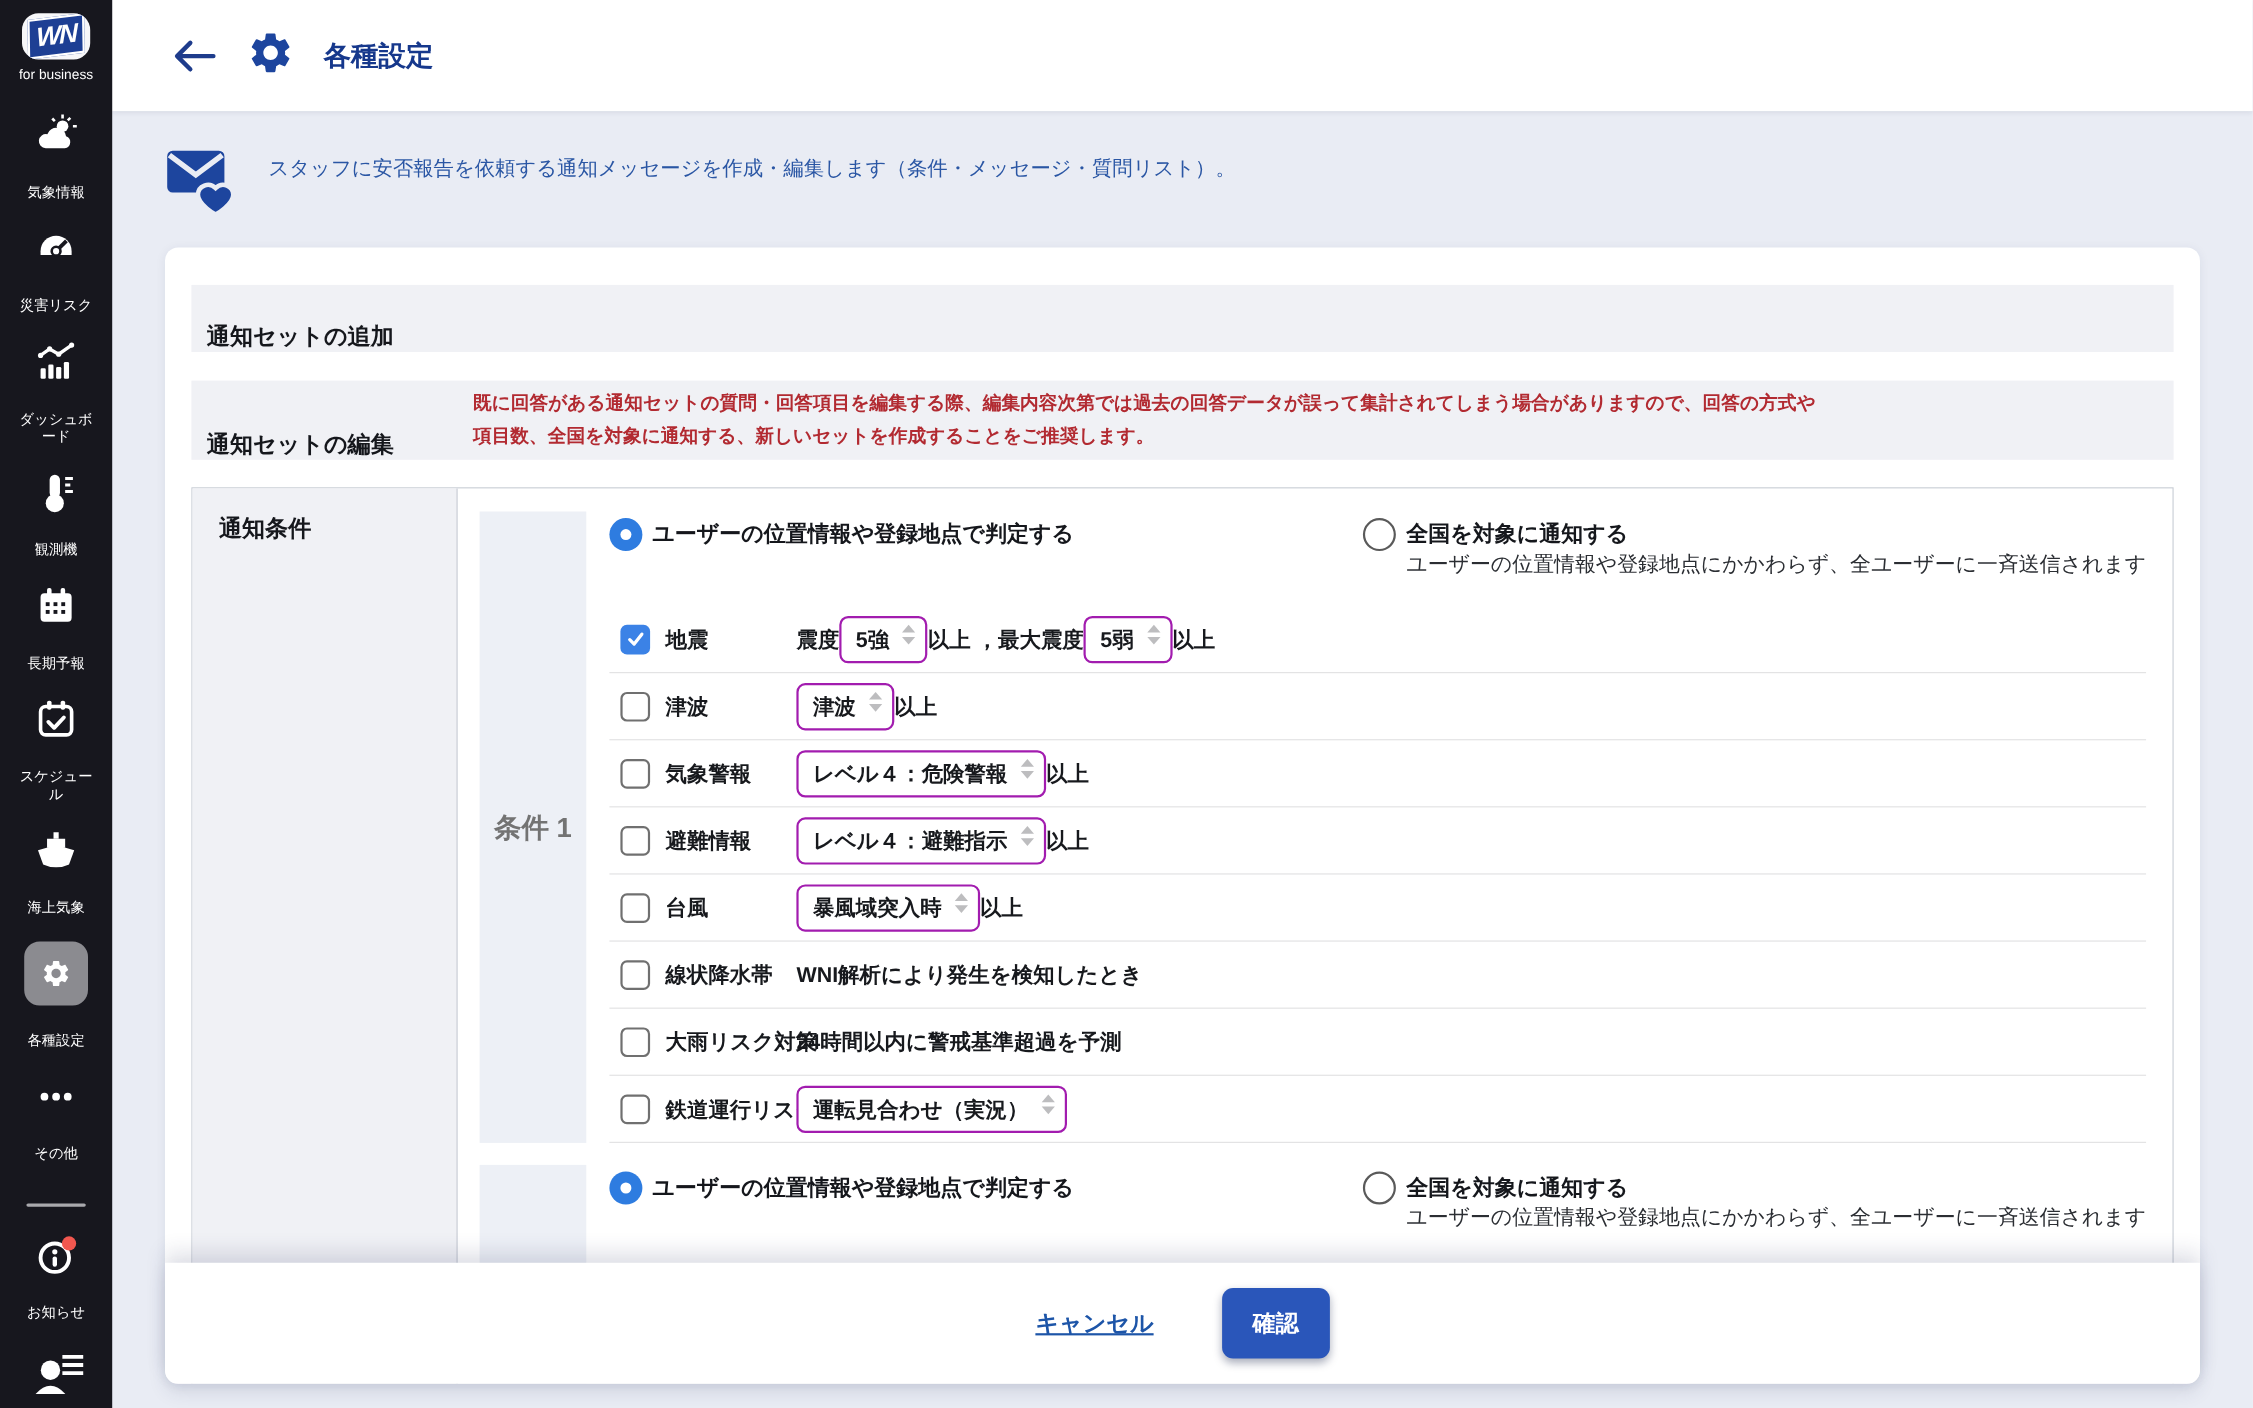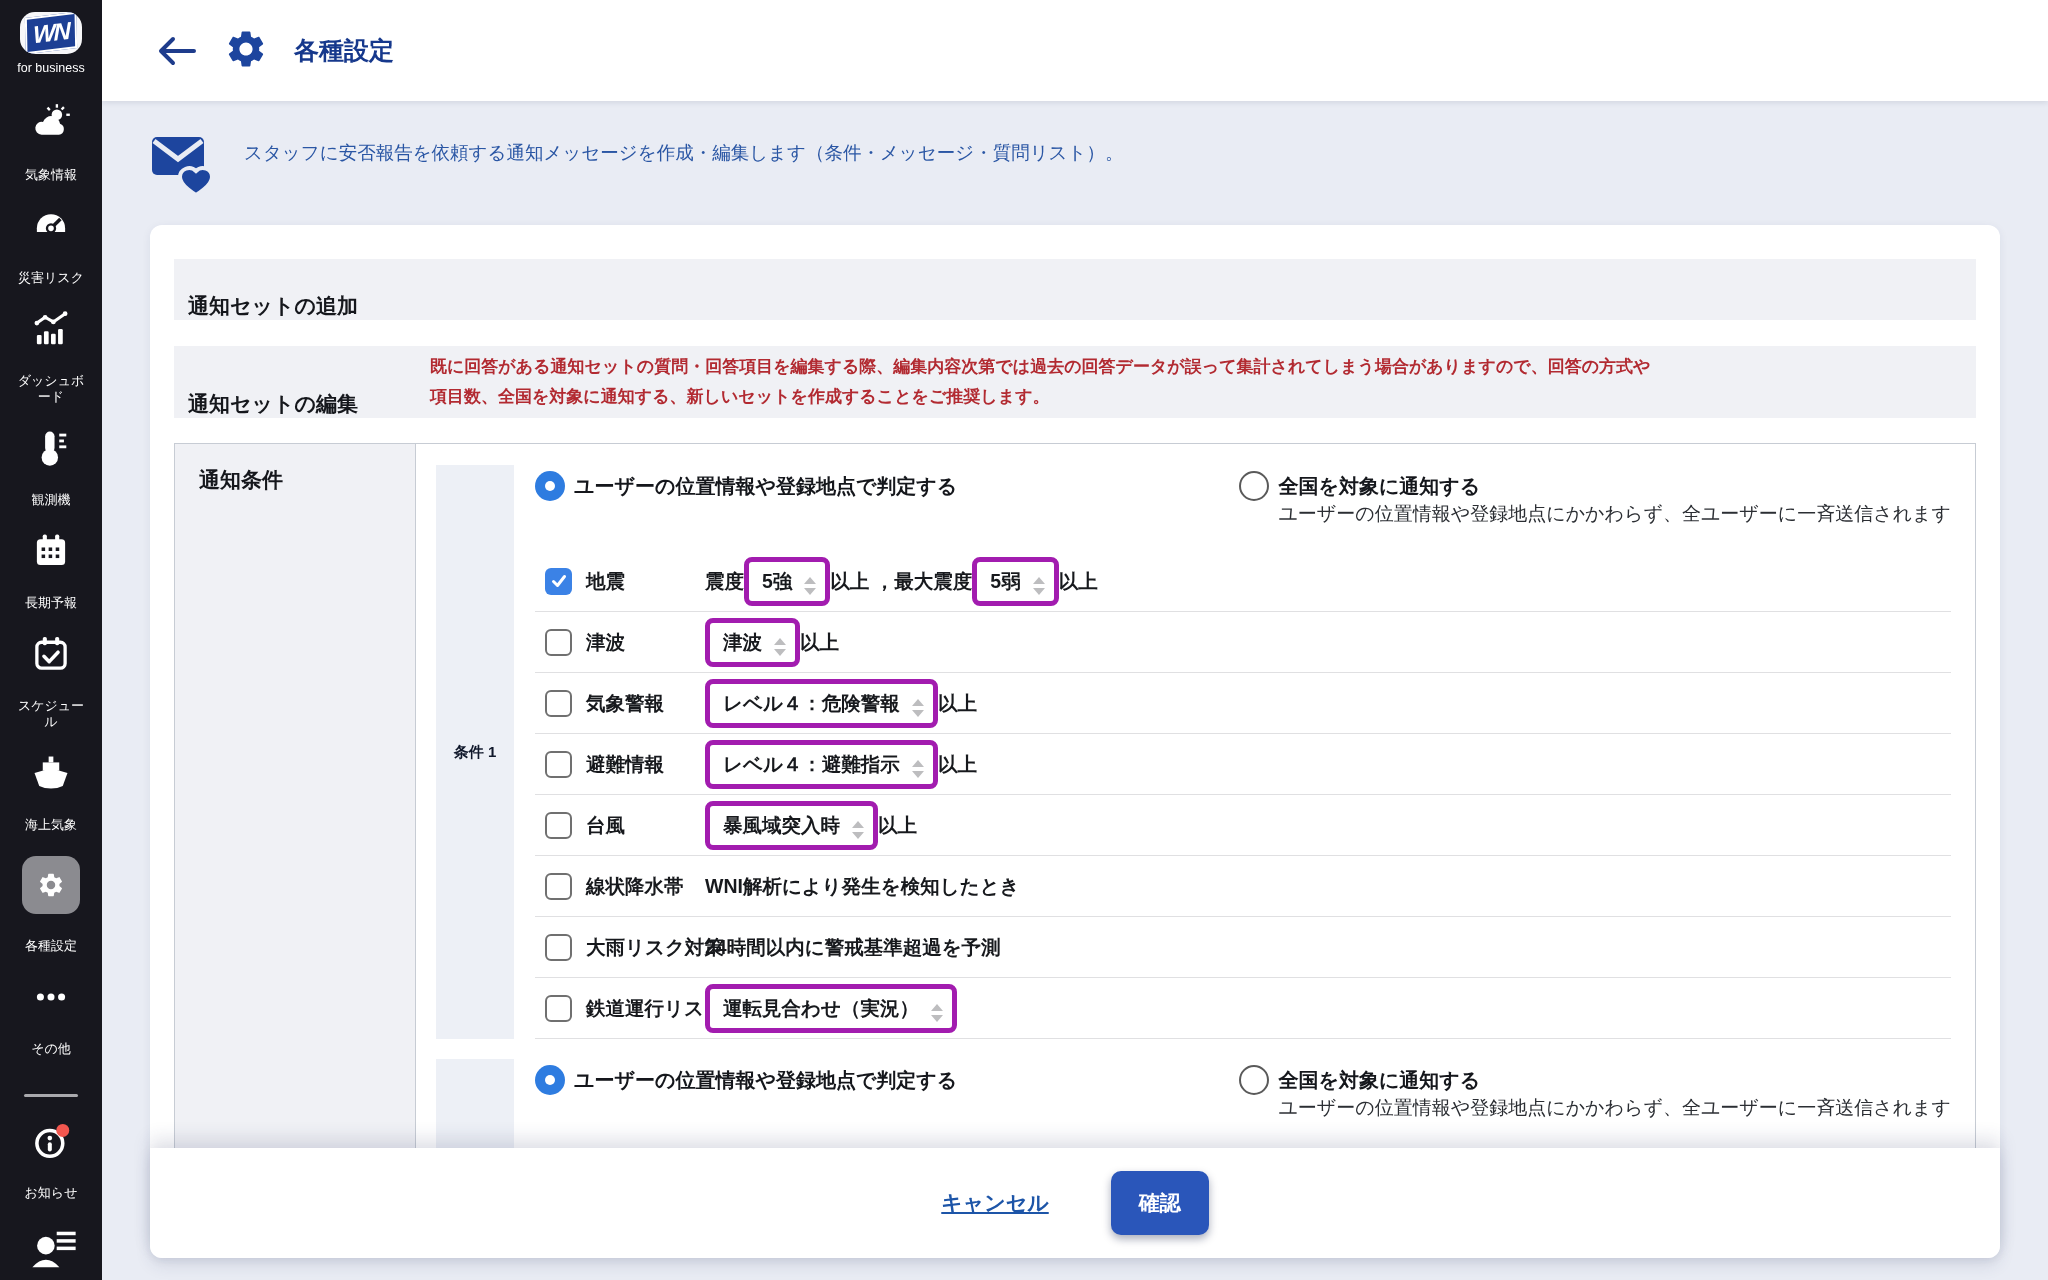--- a/index.html
+++ b/index.html
@@ -44,22 +44,22 @@
   .banner-edit{ min-height:72px; margin-top:26px; }
   .warning{ margin-left:72px; color:#b22a31; font-size:17px; font-weight:700; line-height:30px; padding:6px 0;}
   .warning span{ display:block; }
   
   .section{ margin-top:25px; border:1px solid #c7ccd4; display:flex; height:840px; }
   .sec-left{ width:241px; background:#f0f1f5; border-right:1px solid #c7ccd4; padding:22px 0 0 24px;}
   .sec-left-title{ font-size:21px; font-weight:700; color:#15171c;}
   .sec-content{ flex:1; padding:21px 24px 0 20px; }
   .group{ display:flex; }
   .group + .group{ margin-top:20px; }
-  .strip{ width:78px; background:#edf0f6; display:grid; place-items:center;
-    font-size:15px; font-weight:600; color:#0f172a; flex:none;}
+  .strip{ width:97px; background:#edf0f6; display:grid; place-items:center;
+    font-size:25px; font-weight:600; color:#737373; flex:none;}
   .group-right{ flex:1; margin-left:21px; min-width:0;}
   .group2{ height:200px; }
   
   .radio-row{ display:flex; justify-content:space-between; align-items:flex-start; padding-top:8px;}
   .radio-opt{ display:flex; gap:9px; align-items:flex-start; cursor:pointer;font-family:Liberation Serif, serif;}
   .radio{ width:30px; height:30px; border-radius:50%; flex:none; margin-top:-2px;
     border:2px solid #5a5a5a; background:#fff; position:relative;}
   .radio.sel{ border:none; background:#2e7ce0; }
   .radio.sel::after{ content:""; position:absolute; left:10px; top:10px; width:10px; height:10px;
     border-radius:50%; background:#fff;}
@@ -73,21 +73,21 @@
     border-right:1px solid #c6c6c8; color:#17191d;}
   .th-cond{ display:flex; align-items:center; padding-left:16px; font-size:19px; font-weight:600; color:#17191d;}
   .trow{ display:flex; align-items:center; height:61px; border-bottom:1px solid #e0e0e2;}
   .cell-el{ width:154px; display:flex; align-items:center; flex:none;}
   .checkbox{ width:27px; height:27px; border-radius:6px; border:2px solid #707070; background:#fff;
     margin-left:10px; display:grid; place-items:center; cursor:pointer; flex:none;}
   .checkbox.checked{ border:none; background:#3b82e6; }
   .row-label{ margin-left:14px; font-size:19.5px; font-weight:600; color:#17191d; white-space:nowrap;}
   .cell-cond{ display:flex; align-items:center; padding-left:16px;
     font-size:19.5px; font-weight:600; color:#17191d; white-space:nowrap;}
-  .select{ display:inline-flex; align-items:flex-end; gap:12px; border:5px solid #a21caf;
+  .select{ display:inline-flex; align-items:flex-start; gap:12px; border:2px solid #a21caf;
     border-radius:8px; padding:6px 9px 6px 13px; background:#fff; cursor:pointer;}
   .spin{ display:flex; flex-direction:column; gap:4px; }
   .spin i{ display:block; width:0; height:0; border-left:6px solid transparent; border-right:6px solid transparent;}
   .spin .up{ border-bottom:7px solid #bdbdbf; }
   .spin .dn{ border-top:7px solid #bdbdbf; }
   
   .footer{ position:absolute; left:48px; right:48px; bottom:22px; height:110px; background:#fff;
     border-radius:0 0 12px 12px; display:flex; align-items:center; justify-content:center; gap:62px;
     box-shadow:0 -10px 18px rgba(40,50,90,.13), 0 8px 16px rgba(40,50,90,.10); z-index:10;}
   .cancel-link{ font-size:21px; font-weight:700; color:#1d55a8; text-decoration:underline; cursor:pointer;}

